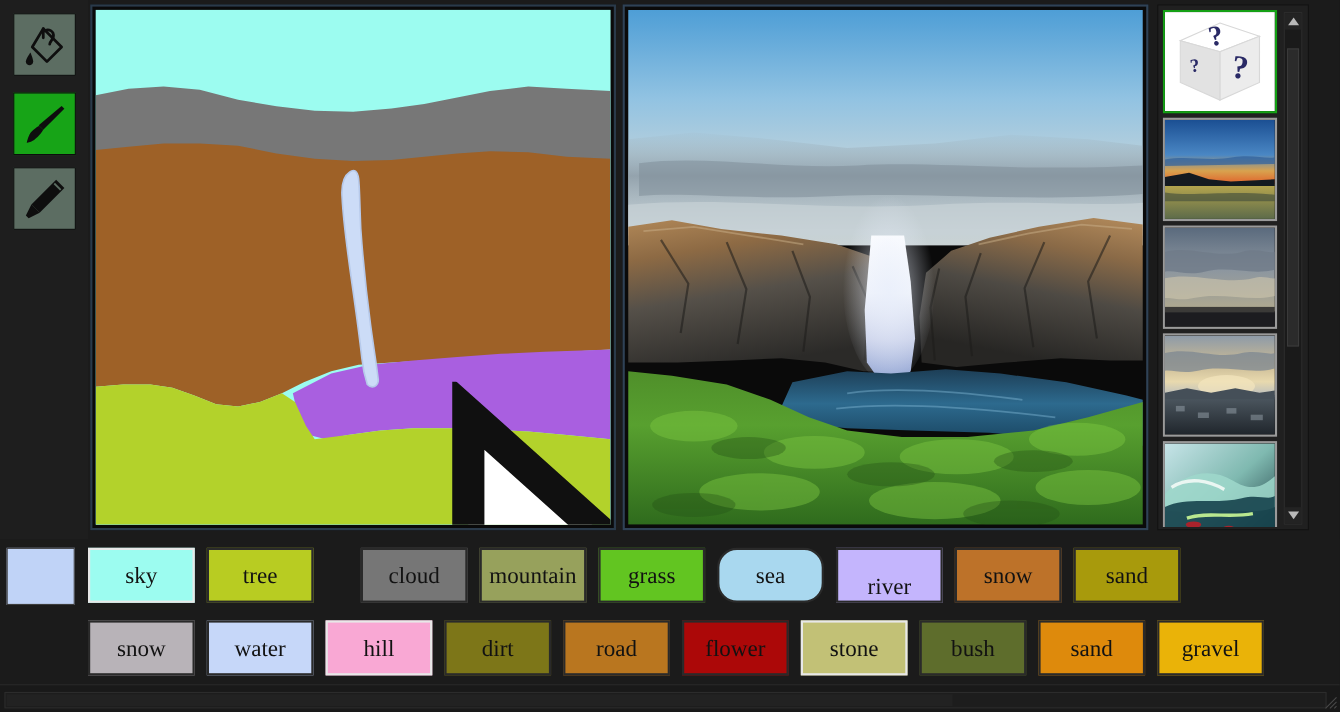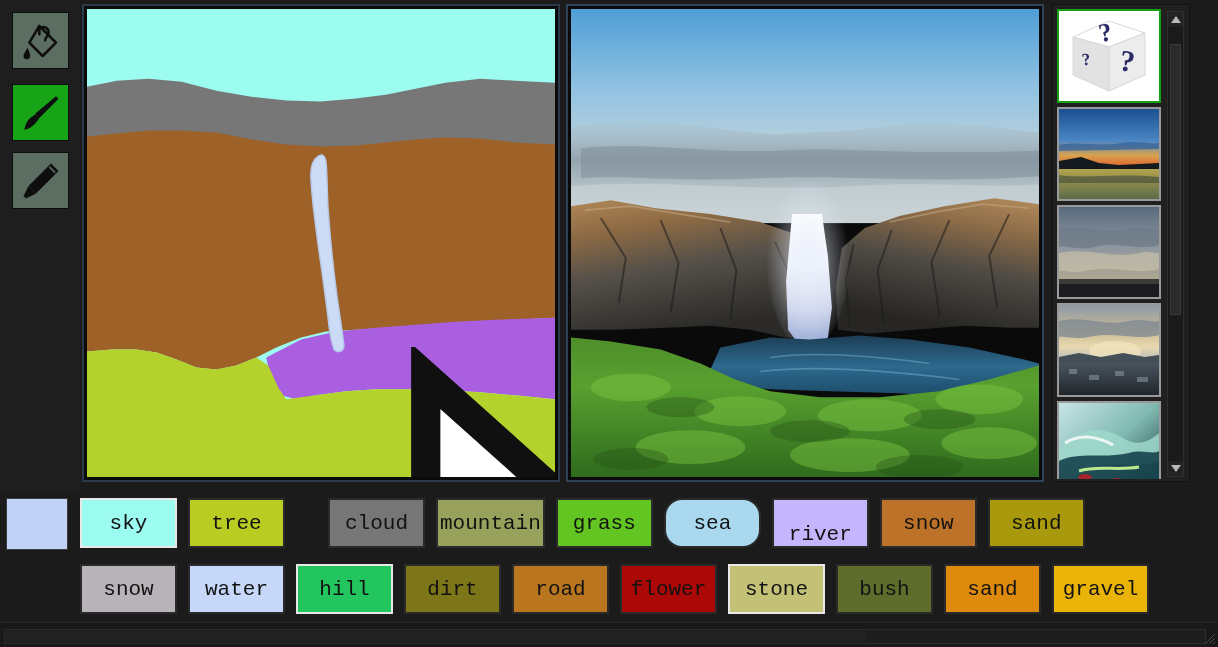--- a/index.html
+++ b/index.html
@@ -129,21 +129,21 @@
     border: 1px solid #3c3c3c;
   }
   #row1 { position: absolute; left: 80px; top: 8px; display: flex; gap: 11px; }
   #row2 { position: absolute; left: 80px; top: 74px; display: flex; gap: 11px; }
 
   .label-btn {
     height: 50px;
     min-width: 97px;
     border: 2px solid #2a2a2a;
     display: flex; align-items: center; justify-content: center;
-    font-family: Liberation Mono, monospace;
+    font-family: Liberation Serif, serif;
     font-size: 21px;
     color: #121212;
     white-space: nowrap;
     padding: 0 2px;
   }
   .label-btn.selected { border-color: #e8e8e8; }
 
   
   #statusbar {
     position: absolute; left: 0; bottom: 0;
@@ -503,21 +503,21 @@
           <span>sand</span>
         </div>
       </div>
     <div id="row2">
         <div class="label-btn" style="background: rgb(184, 179, 184);">
           <span>snow</span>
         </div>
         <div class="label-btn" style="background: rgb(198, 215, 249);">
           <span>water</span>
         </div>
-        <div class="label-btn selected" style="background: #22c55e;">
+        <div class="label-btn selected" style="background: #f9a8d4;">
           <span>hill</span>
         </div>
         <div class="label-btn" style="background: rgb(125, 118, 24);">
           <span>dirt</span>
         </div>
         <div class="label-btn" style="background: rgb(185, 118, 31);">
           <span>road</span>
         </div>
         <div class="label-btn" style="background: rgb(172, 8, 8);">
           <span>flower</span>

